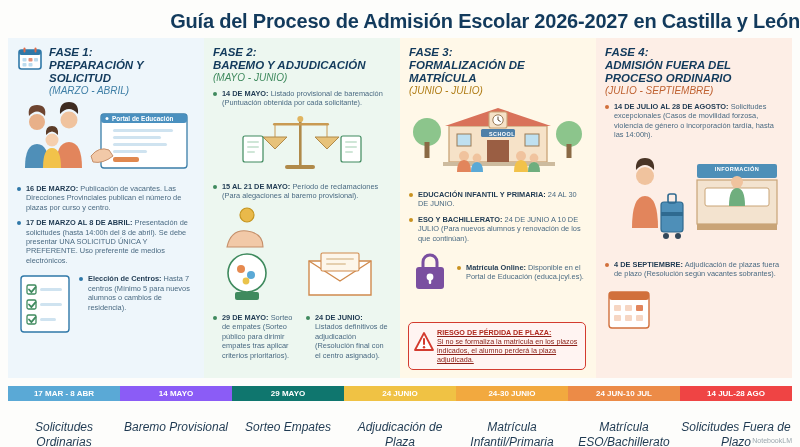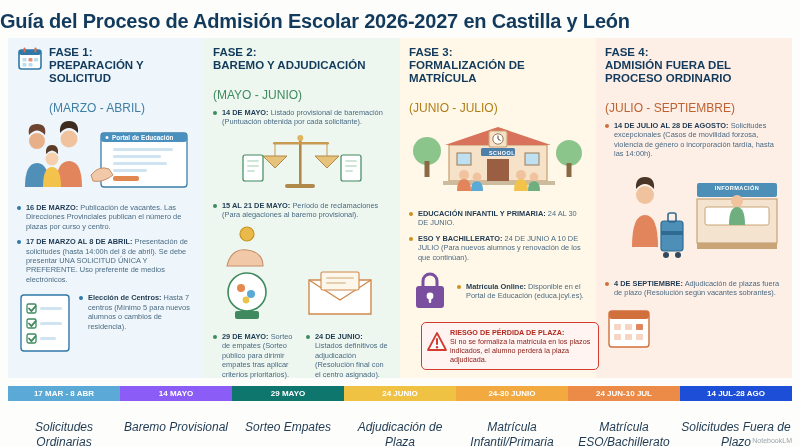--- a/index.html
+++ b/index.html
@@ -6,40 +6,40 @@
   body{
     width:800px;height:447px;overflow:hidden;
     background:#ffffff;
     font-family:"Liberation Sans", sans-serif;
     color:#1f3a52;
   }
   .page{position:relative;width:800px;height:447px;background:#fdfdfb;}
 
   
   .title{
-    position:absolute;top:10px;left:0;width:800px;text-align:left;
+    position:absolute;top:10px;left:0;width:800px;text-align:right;
     font-size:20px;font-weight:bold;color:#123a5c;letter-spacing:-0.2px;
   }
 
   
   .bands{position:absolute;top:38px;left:8px;width:784px;height:340px;display:flex;}
   .band{height:100%;}
   .b1{width:196px;background:#eef6fb;}
   .b2{width:196px;background:#edf7f0;}
   .b3{width:196px;background:#fff8e8;}
   .b4{width:196px;background:#fdeee6;}
 
   
   .cols{position:absolute;top:38px;left:8px;width:784px;height:340px;display:flex;}
   .col{width:196px;position:relative;padding:8px 9px 0 9px;box-sizing:border-box;}
 
-  .phase-head{display:flex;gap:6px;align-items:flex-start;margin-bottom:4px;}
+  .phase-head{display:flex;gap:6px;align-items:flex-start;margin-bottom:4px;font-style:italic;}
   .phase-txt{flex:1;}
   .phase-title{font-size:11.5px;font-weight:bold;line-height:1.12;color:#123a5c;text-transform:uppercase;}
-  .phase-sub{font-size:12px;color:#3f7fa6;margin-top:16px;}
+  .phase-sub{font-size:10px;color:#3f7fa6;margin-top:0;}
   .c2 .phase-sub{color:#3f8a5e;}
   .c3 .phase-sub{color:#b07d17;}
   .c4 .phase-sub{color:#bf6232;}
 
   .note{font-size:7.4px;line-height:1.28;margin-top:6px;position:relative;padding-left:9px;}
   .note b{font-weight:bold;}
   .note:before{
     content:"";position:absolute;left:0;top:3px;width:4px;height:4px;border-radius:50%;
     background:#2f78a8;
   }
@@ -53,23 +53,23 @@
   .tl{flex:1;text-align:center;position:relative;}
   .tl .bar{height:15px;line-height:15px;font-size:8px;font-weight:bold;color:#ffffff;}
   .tl .lab{font-size:12px;line-height:1.25;margin-top:19px;color:#1f3a52;font-style:italic;}
 
   .watermark{position:absolute;right:8px;bottom:3px;font-size:7px;color:#9aa6ad;}
 
   
   svg{display:block;}
 
   .warnbox{
-    position:absolute;left:21px;bottom:8px;width:178px;
+    position:absolute;left:8px;bottom:8px;width:178px;
     border:1.4px solid #d33b2f;border-radius:5px;background:#fff4f2;
-    padding:5px 6px 5px 28px;box-sizing:border-box;font-size:7.2px;line-height:1.25;color:#8b2018;
+    padding:5px 6px 5px 28px;box-sizing:border-box;font-size:7.2px;line-height:1.25;color:#8b2018;text-decoration:underline;
   }
   .warnbox b{display:block;color:#b02a1e;}
   .warn-ico{position:absolute;left:5px;top:9px;}
 </style>
 </head>
 <body>
 
 <div class="page">
 
   <div class="title">Guía del Proceso de Admisión Escolar 2026-2027 en Castilla y León</div>
@@ -397,19 +397,19 @@
     </div>
     <div class="tl">
       <div class="bar" style="background:#f2a93f;">24-30 JUNIO</div>
       <div class="lab">Matrícula Infantil/Primaria</div>
     </div>
     <div class="tl">
       <div class="bar" style="background:#ec8b47;">24 JUN-10 JUL</div>
       <div class="lab">Matrícula ESO/Bachillerato</div>
     </div>
     <div class="tl">
-      <div class="bar" style="background:#1d4ed8;">14 JUL-28 AGO</div>
+      <div class="bar" style="background:#ef4444;">14 JUL-28 AGO</div>
       <div class="lab">Solicitudes Fuera de Plazo</div>
     </div>
   </div>
 
   <div class="watermark">NotebookLM</div>
 </div>
 
 </body></html>

